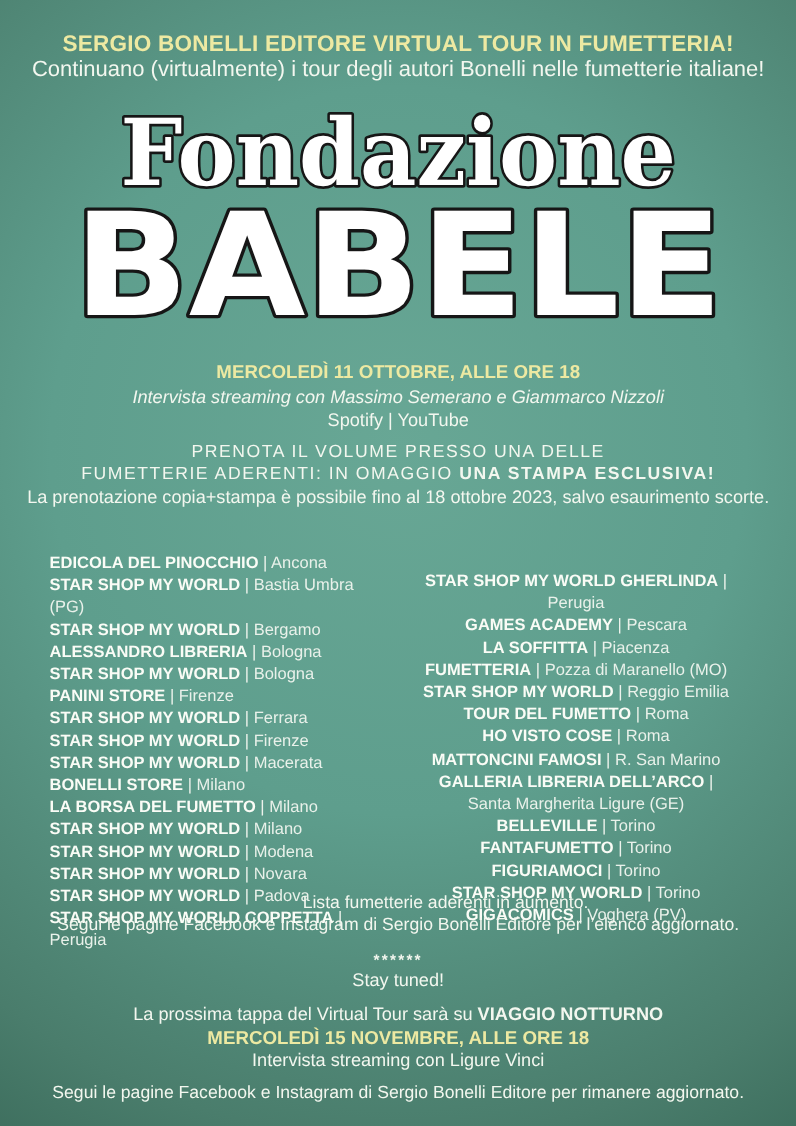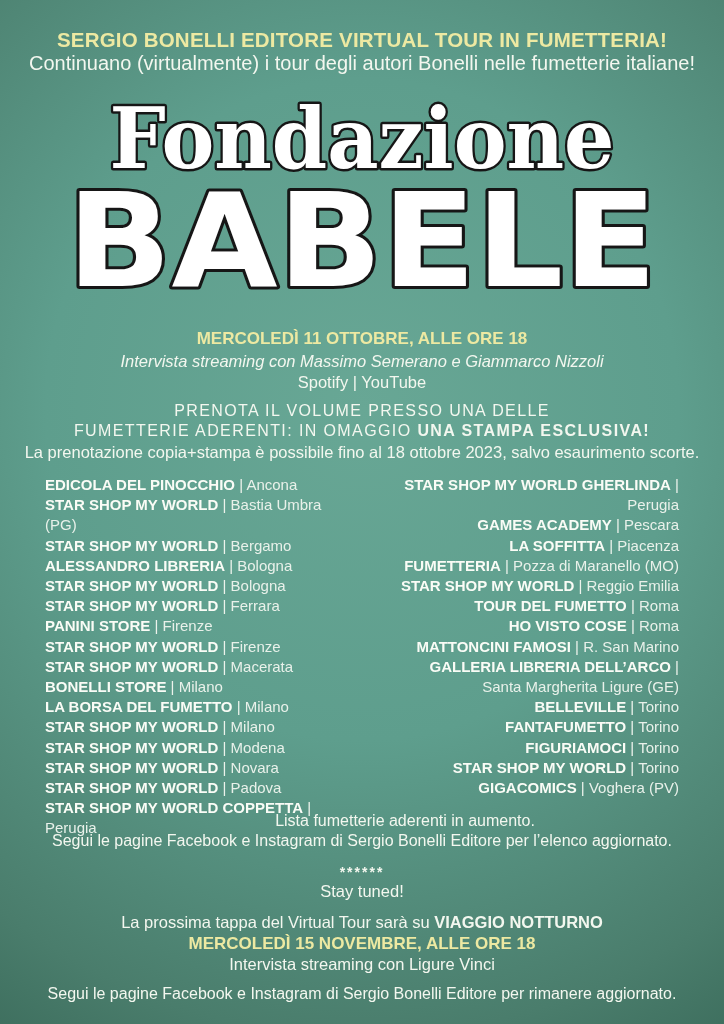--- a/index.html
+++ b/index.html
@@ -38,31 +38,31 @@
   .event-interview { top: 352px; font-style: italic; font-size: 16.5px; }
   .event-platforms { top: 373px; font-size: 16.5px; }
 
   .promo1 { top: 402px; font-size: 16px; letter-spacing: 1.4px; }
   .promo2 { top: 422px; font-size: 16px; letter-spacing: 1.4px; }
   .promo2 .bold { font-weight: bold; }
   .promo3 { top: 443px; font-size: 16.5px; }
 
   .shops {
     position: absolute;
-    top: 475px;
+    top: 502px;
     left: 0;
     width: 724px;
     box-sizing: border-box;
     padding: 0 45px;
     display: flex;
     justify-content: space-between;
   }
   .shops .col { width: 49%; font-size: 15px; line-height: 20.2px; }
   .shops .col.left  { text-align: left; }
-  .shops .col.right { text-align: right; }
+  .shops .col.right { text-align: center; margin-top: 17px; }
   .shop-name { font-weight: bold; color: #fafcf6; }
   .shop-sep  { color: #edf3ec; }
   .shop-city { color: #e9f1ea; }
 
   .note1 { top: 812px; font-size: 16px; margin-left: 43px; }
   .note2 { top: 832px; font-size: 16px; }
   .stars { top: 864px; font-size: 14px; font-weight: bold; letter-spacing: 2px; }
   .stay  { top: 882px; font-size: 16.5px; }
 
   .next1 { top: 913px; font-size: 16.5px; }
@@ -101,22 +101,22 @@
   </div>
   <div class="abs promo3">La prenotazione copia+stampa è possibile fino al 18 ottobre 2023, salvo esaurimento scorte.</div>
 
   <div class="shops">
     <div class="col left">
         <div class="shop-row"><span class="shop-name">EDICOLA DEL PINOCCHIO</span><span class="shop-sep"> | </span><span class="shop-city">Ancona</span></div>
         <div class="shop-row"><span class="shop-name">STAR SHOP MY WORLD</span><span class="shop-sep"> | </span><span class="shop-city">Bastia Umbra (PG)</span></div>
         <div class="shop-row"><span class="shop-name">STAR SHOP MY WORLD</span><span class="shop-sep"> | </span><span class="shop-city">Bergamo</span></div>
         <div class="shop-row"><span class="shop-name">ALESSANDRO LIBRERIA</span><span class="shop-sep"> | </span><span class="shop-city">Bologna</span></div>
         <div class="shop-row"><span class="shop-name">STAR SHOP MY WORLD</span><span class="shop-sep"> | </span><span class="shop-city">Bologna</span></div>
+        <div class="shop-row"><span class="shop-name">PANINI STORE</span><span class="shop-sep"> | </span><span class="shop-city">Firenze</span></div>
         <div class="shop-row"><span class="shop-name">STAR SHOP MY WORLD</span><span class="shop-sep"> | </span><span class="shop-city">Ferrara</span></div>
-        <div class="shop-row"><span class="shop-name">PANINI STORE</span><span class="shop-sep"> | </span><span class="shop-city">Firenze</span></div>
         <div class="shop-row"><span class="shop-name">STAR SHOP MY WORLD</span><span class="shop-sep"> | </span><span class="shop-city">Firenze</span></div>
         <div class="shop-row"><span class="shop-name">STAR SHOP MY WORLD</span><span class="shop-sep"> | </span><span class="shop-city">Macerata</span></div>
         <div class="shop-row"><span class="shop-name">BONELLI STORE</span><span class="shop-sep"> | </span><span class="shop-city">Milano</span></div>
         <div class="shop-row"><span class="shop-name">LA BORSA DEL FUMETTO</span><span class="shop-sep"> | </span><span class="shop-city">Milano</span></div>
         <div class="shop-row"><span class="shop-name">STAR SHOP MY WORLD</span><span class="shop-sep"> | </span><span class="shop-city">Milano</span></div>
         <div class="shop-row"><span class="shop-name">STAR SHOP MY WORLD</span><span class="shop-sep"> | </span><span class="shop-city">Modena</span></div>
         <div class="shop-row"><span class="shop-name">STAR SHOP MY WORLD</span><span class="shop-sep"> | </span><span class="shop-city">Novara</span></div>
         <div class="shop-row"><span class="shop-name">STAR SHOP MY WORLD</span><span class="shop-sep"> | </span><span class="shop-city">Padova</span></div>
         <div class="shop-row"><span class="shop-name">STAR SHOP MY WORLD COPPETTA</span><span class="shop-sep"> | </span><span class="shop-city">Perugia</span></div>
       </div>

